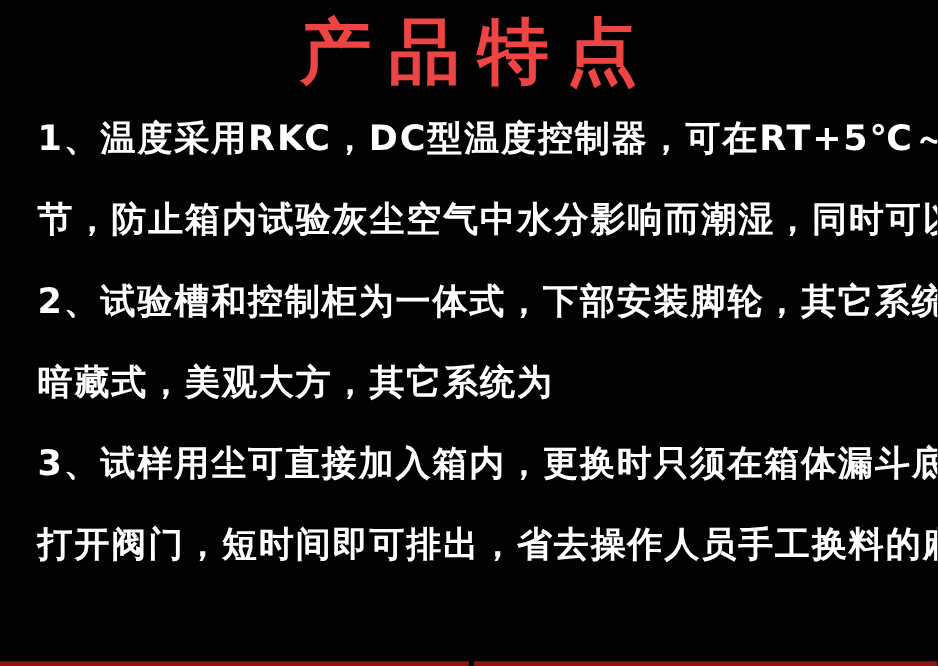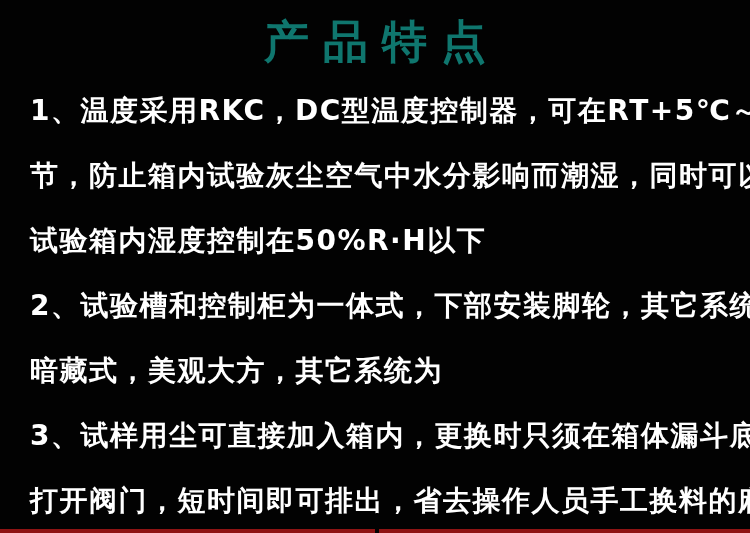--- a/index.html
+++ b/index.html
@@ -15,22 +15,22 @@
     overflow: hidden;
     font-family: "DejaVu Sans", "Liberation Sans", sans-serif;
   }
   .title {
     position: absolute;
     top: 2px;
     left: 0;
     width: 100%;
     margin: 0;
     text-align: center;
-    color: #0f766e;
-    font-size: 45px;
+    color: #ef4444;
+    font-size: 57px;
     font-weight: 900;
     letter-spacing: 14px;
     text-indent: 14px;
     line-height: 80px;
     white-space: nowrap;
   }
   .body-text {
     position: absolute;
     top: 78px;
     left: 30px;
@@ -64,21 +64,20 @@
 </head>
 <body>
 
 <div class="page">
 
   <h1 class="title">产品特点</h1>
 
   <div class="body-text">
     <p class="feature-line">1、温度采用RKC，DC型温度控制器，可在RT+5℃～60℃调</p>
     <p class="feature-line">节，防止箱内试验灰尘空气中水分影响而潮湿，同时可以把</p>
-    <p class="feature-line">试验箱内湿度控制在50%R·H以下</p>
     <p class="feature-line">2、试验槽和控制柜为一体式，下部安装脚轮，其它系统为</p>
     <p class="feature-line">暗藏式，美观大方，其它系统为</p>
     <p class="feature-line">3、试样用尘可直接加入箱内，更换时只须在箱体漏斗底部</p>
     <p class="feature-line">打开阀门，短时间即可排出，省去操作人员手工换料的麻烦。</p>
   </div>
 
   <div class="divider-seg divider-left"></div>
   <div class="divider-seg divider-right"></div>
 
 </div>

